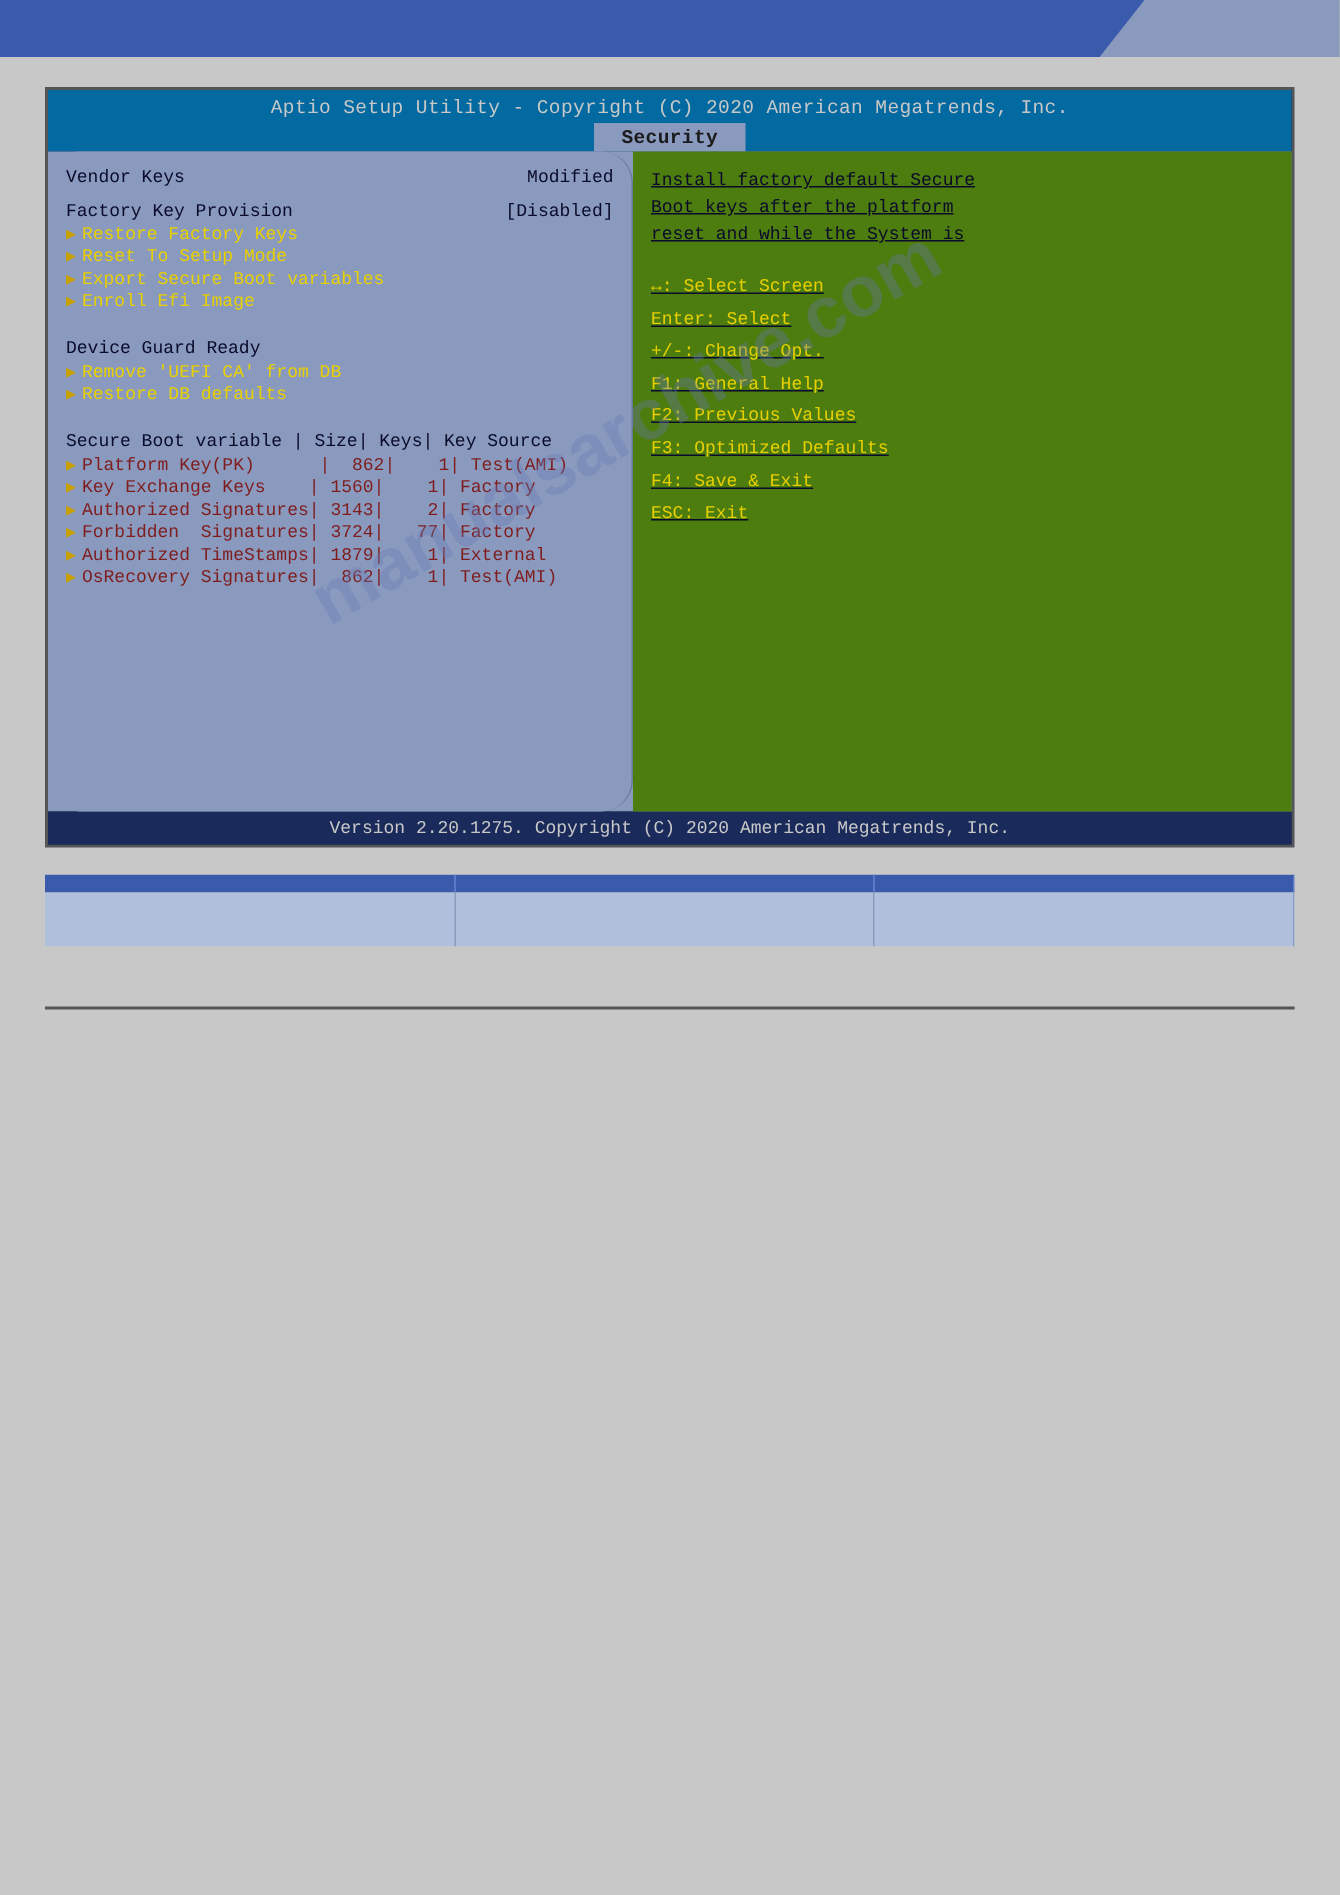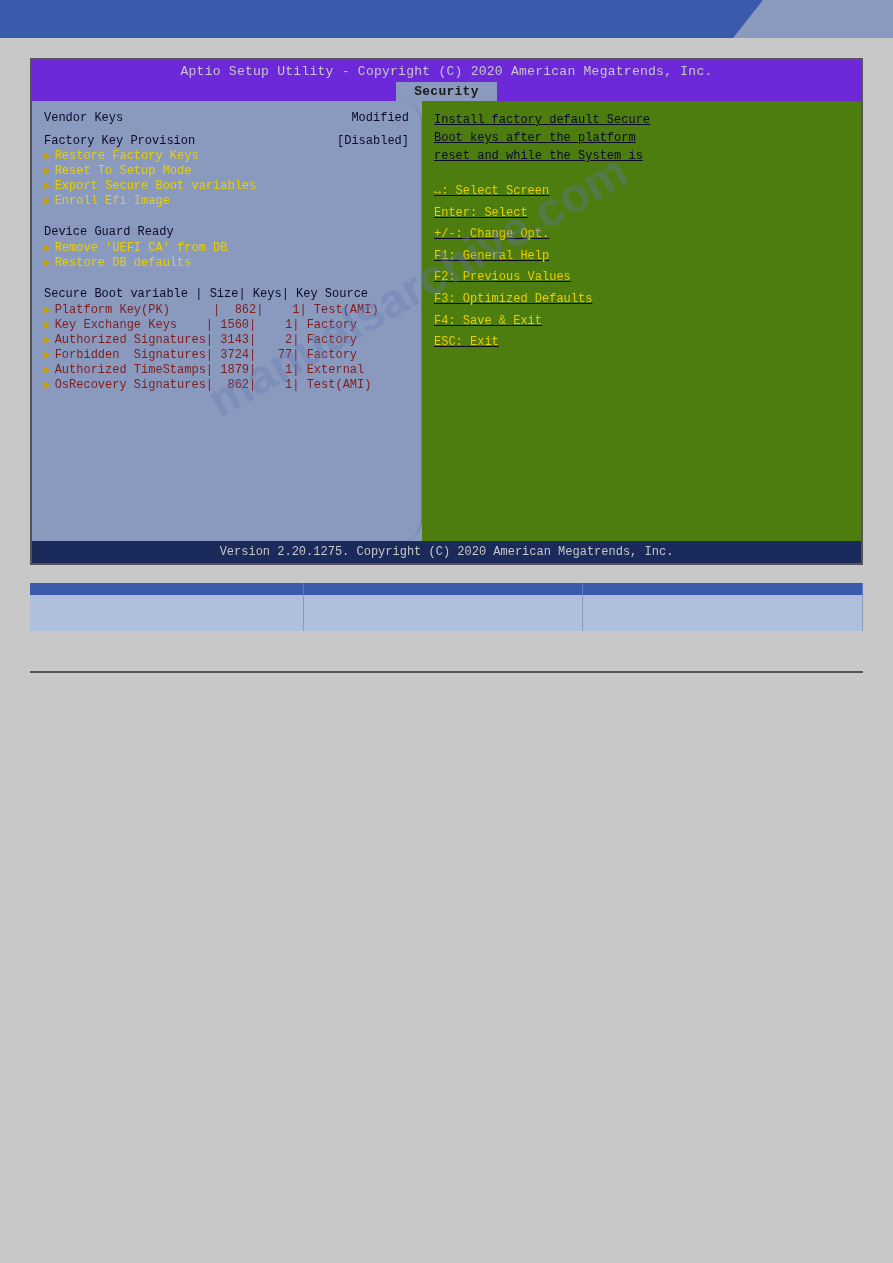--- a/index.html
+++ b/index.html
@@ -31,21 +31,21 @@
       padding: 20px 30px 0 30px;
     }
 
     .bios-container {
       border: 2px solid #555;
       background: #1a2a5a;
       width: 100%;
     }
 
     .bios-title-bar {
-      background: #6d28d9;
+      background: #0369a1;
       color: #c8c8c8;
       text-align: center;
       padding: 4px 0 0 0;
       font-size: 13px;
       letter-spacing: 0.02em;
     }
 
     .bios-title-bar .title-text {
       color: #c8c8c8;
     }

